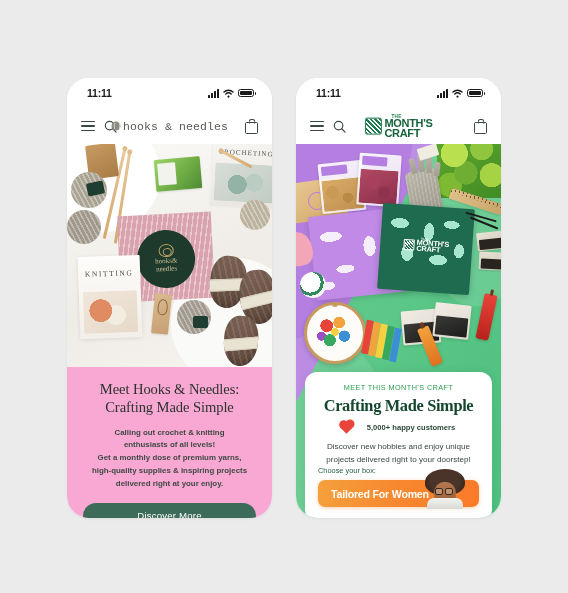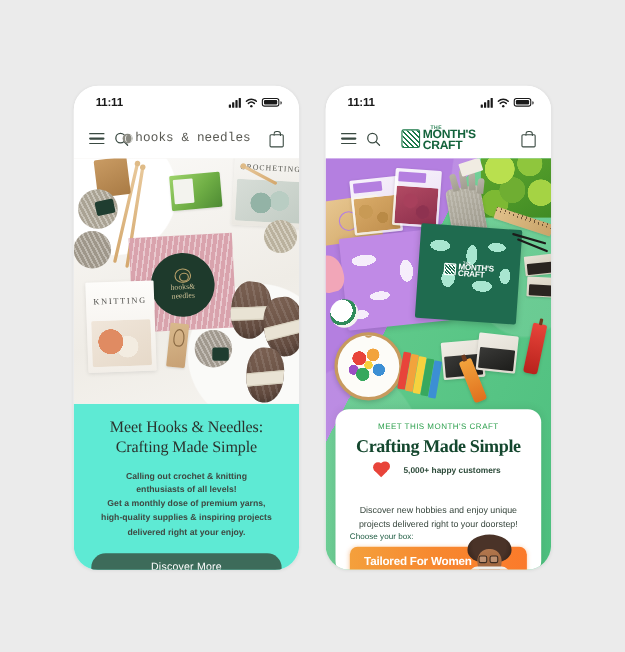--- a/index.html
+++ b/index.html
@@ -284,21 +284,21 @@
     background: repeating-linear-gradient(72deg, rgba(255,255,255,0.10) 0 2px, transparent 2px 6px);
   }
   .skein .band {
     position:absolute; left:-4px; right:-4px; top:44%; height:12px;
     background:#e9e3d4; transform: rotate(-9deg);
     border-top:0.8px solid #d6cfbd; border-bottom:0.8px solid #d6cfbd;
   }
 
   
   .panel1 {
-    background:#5eead4;
+    background:#f9a8d4;
     padding: 14px 16px 0;
     text-align:center;
   }
   .h1a {
     font-family:"Liberation Serif", serif;
     font-size: 14.6px;
     line-height: 1.22;
     color: #2b332e;
     letter-spacing: -0.1px;
     font-weight: normal;
@@ -530,21 +530,21 @@
     width:9px; height:9px; position:relative; flex:none; transform: rotate(-45deg);
     background:#e8443a; border-radius: 0 0 1.5px 0;
   }
   .heart::before, .heart::after {
     content:""; position:absolute; width:9px; height:9px; background:#e8443a; border-radius:50%;
   }
   .heart::before { top:-4.5px; left:0; }
   .heart::after { top:0; right:-4.5px; }
 
   .body2 {
-    margin-top: 26px;
+    margin-top: 9px;
     font-size: 8.1px; line-height:1.55; color:#37463d;
   }
   .choose {
     text-align:left;
     font-size:7.4px; font-weight:normal; color:#1f5c43;
   }
   .cta-wrap { position:relative; margin-top:5px; }
   .btn2 {
     height: 27px;
     border-radius: 7px;

